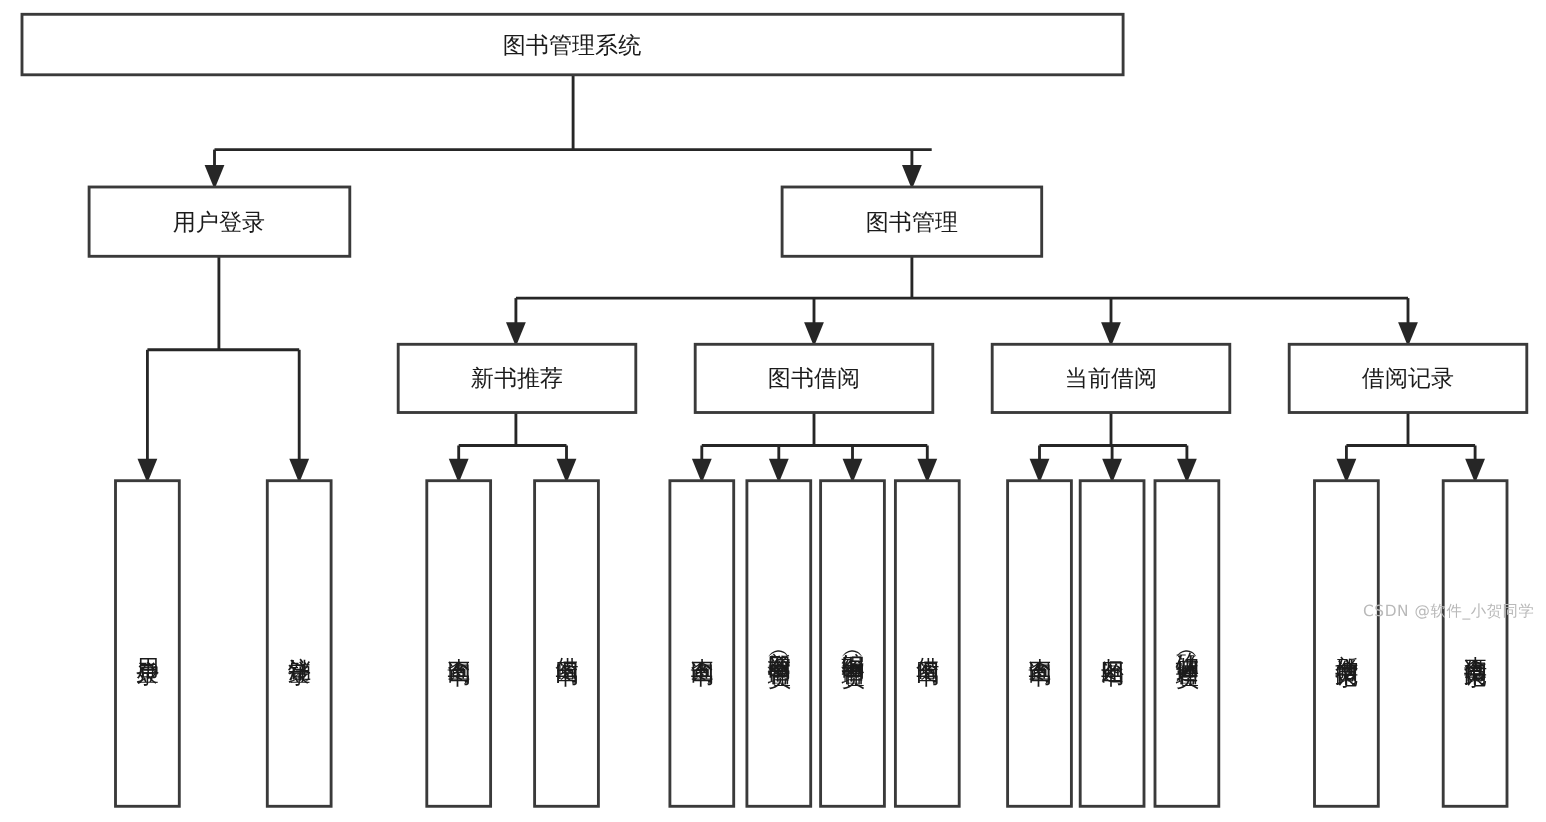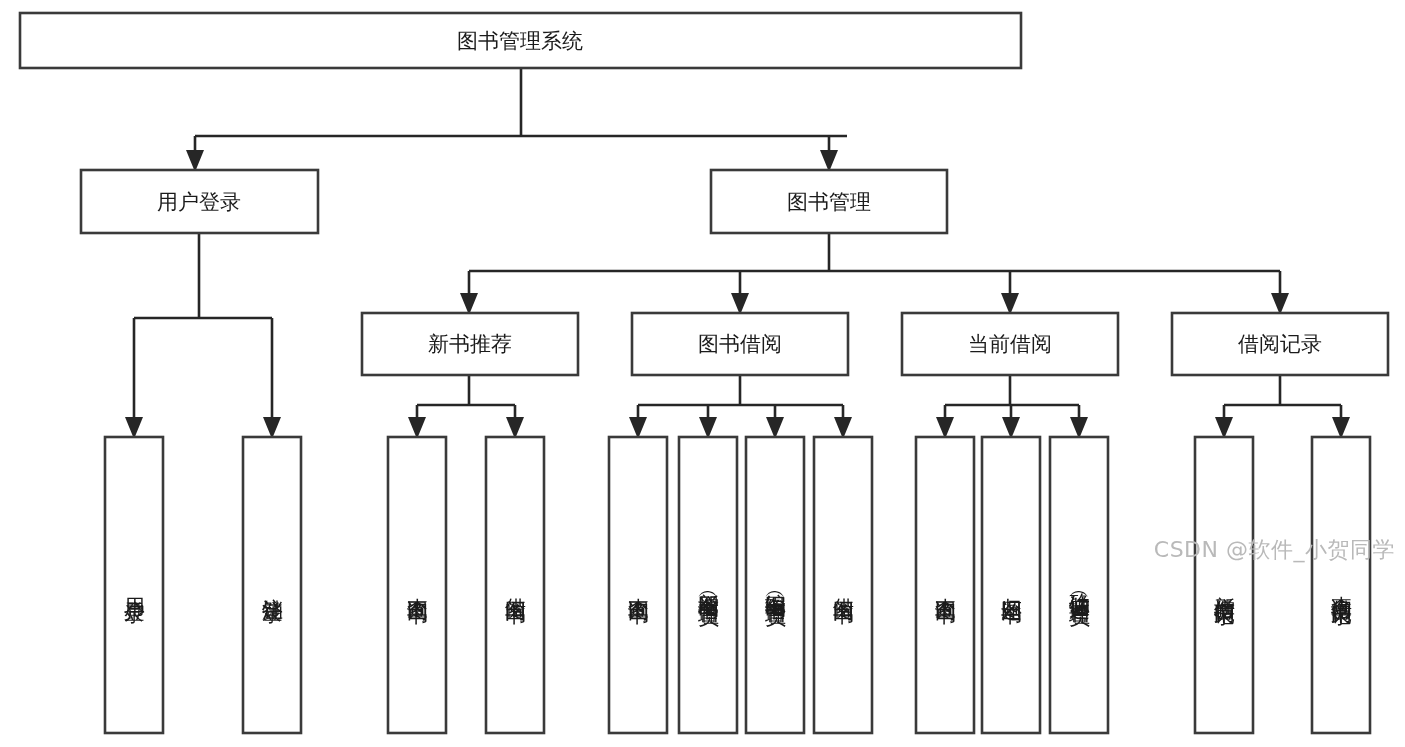--- a/index.html
+++ b/index.html
@@ -61,21 +61,21 @@
     align-items: center;
     justify-content: center;
     white-space: nowrap;
     pointer-events: none;
   }
   .watermark {
     position: absolute;
     right: 10px;
     bottom: 4px;
     font-family: "DejaVu Sans", "Liberation Sans", sans-serif;
-    font-size: 22px;
+    font-size: 14px;
     color: #b9b9b9;
     letter-spacing: 0.5px;
     white-space: nowrap;
   }
 </style>
 </head>
 <body>
 
 <div id="chart-root">
 

